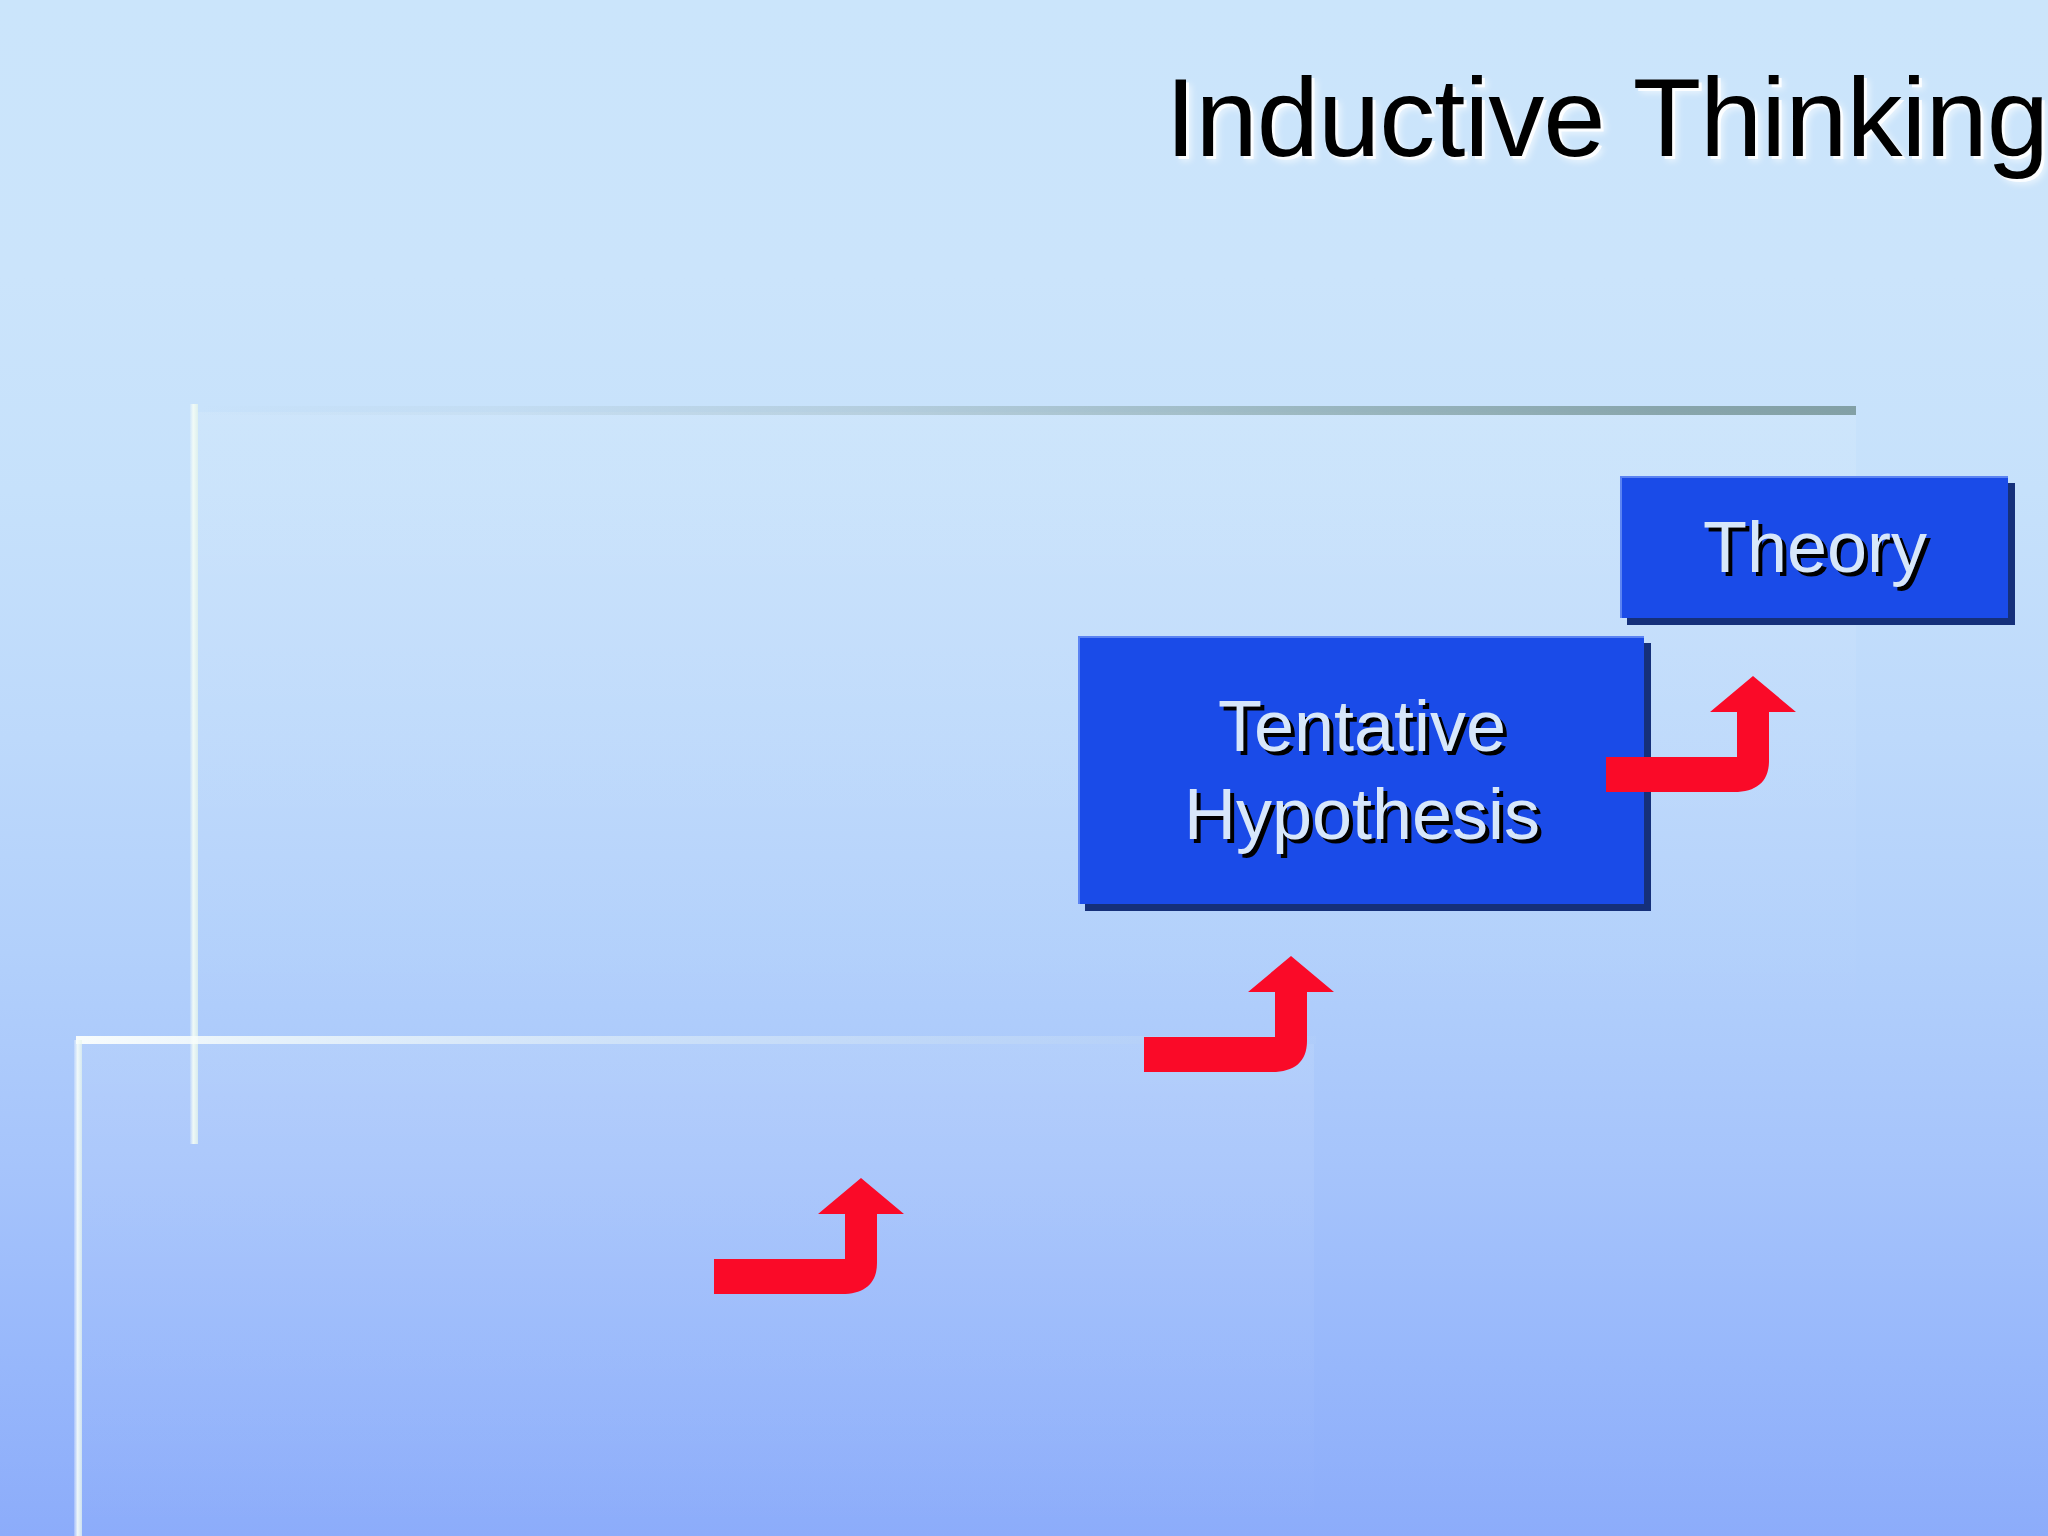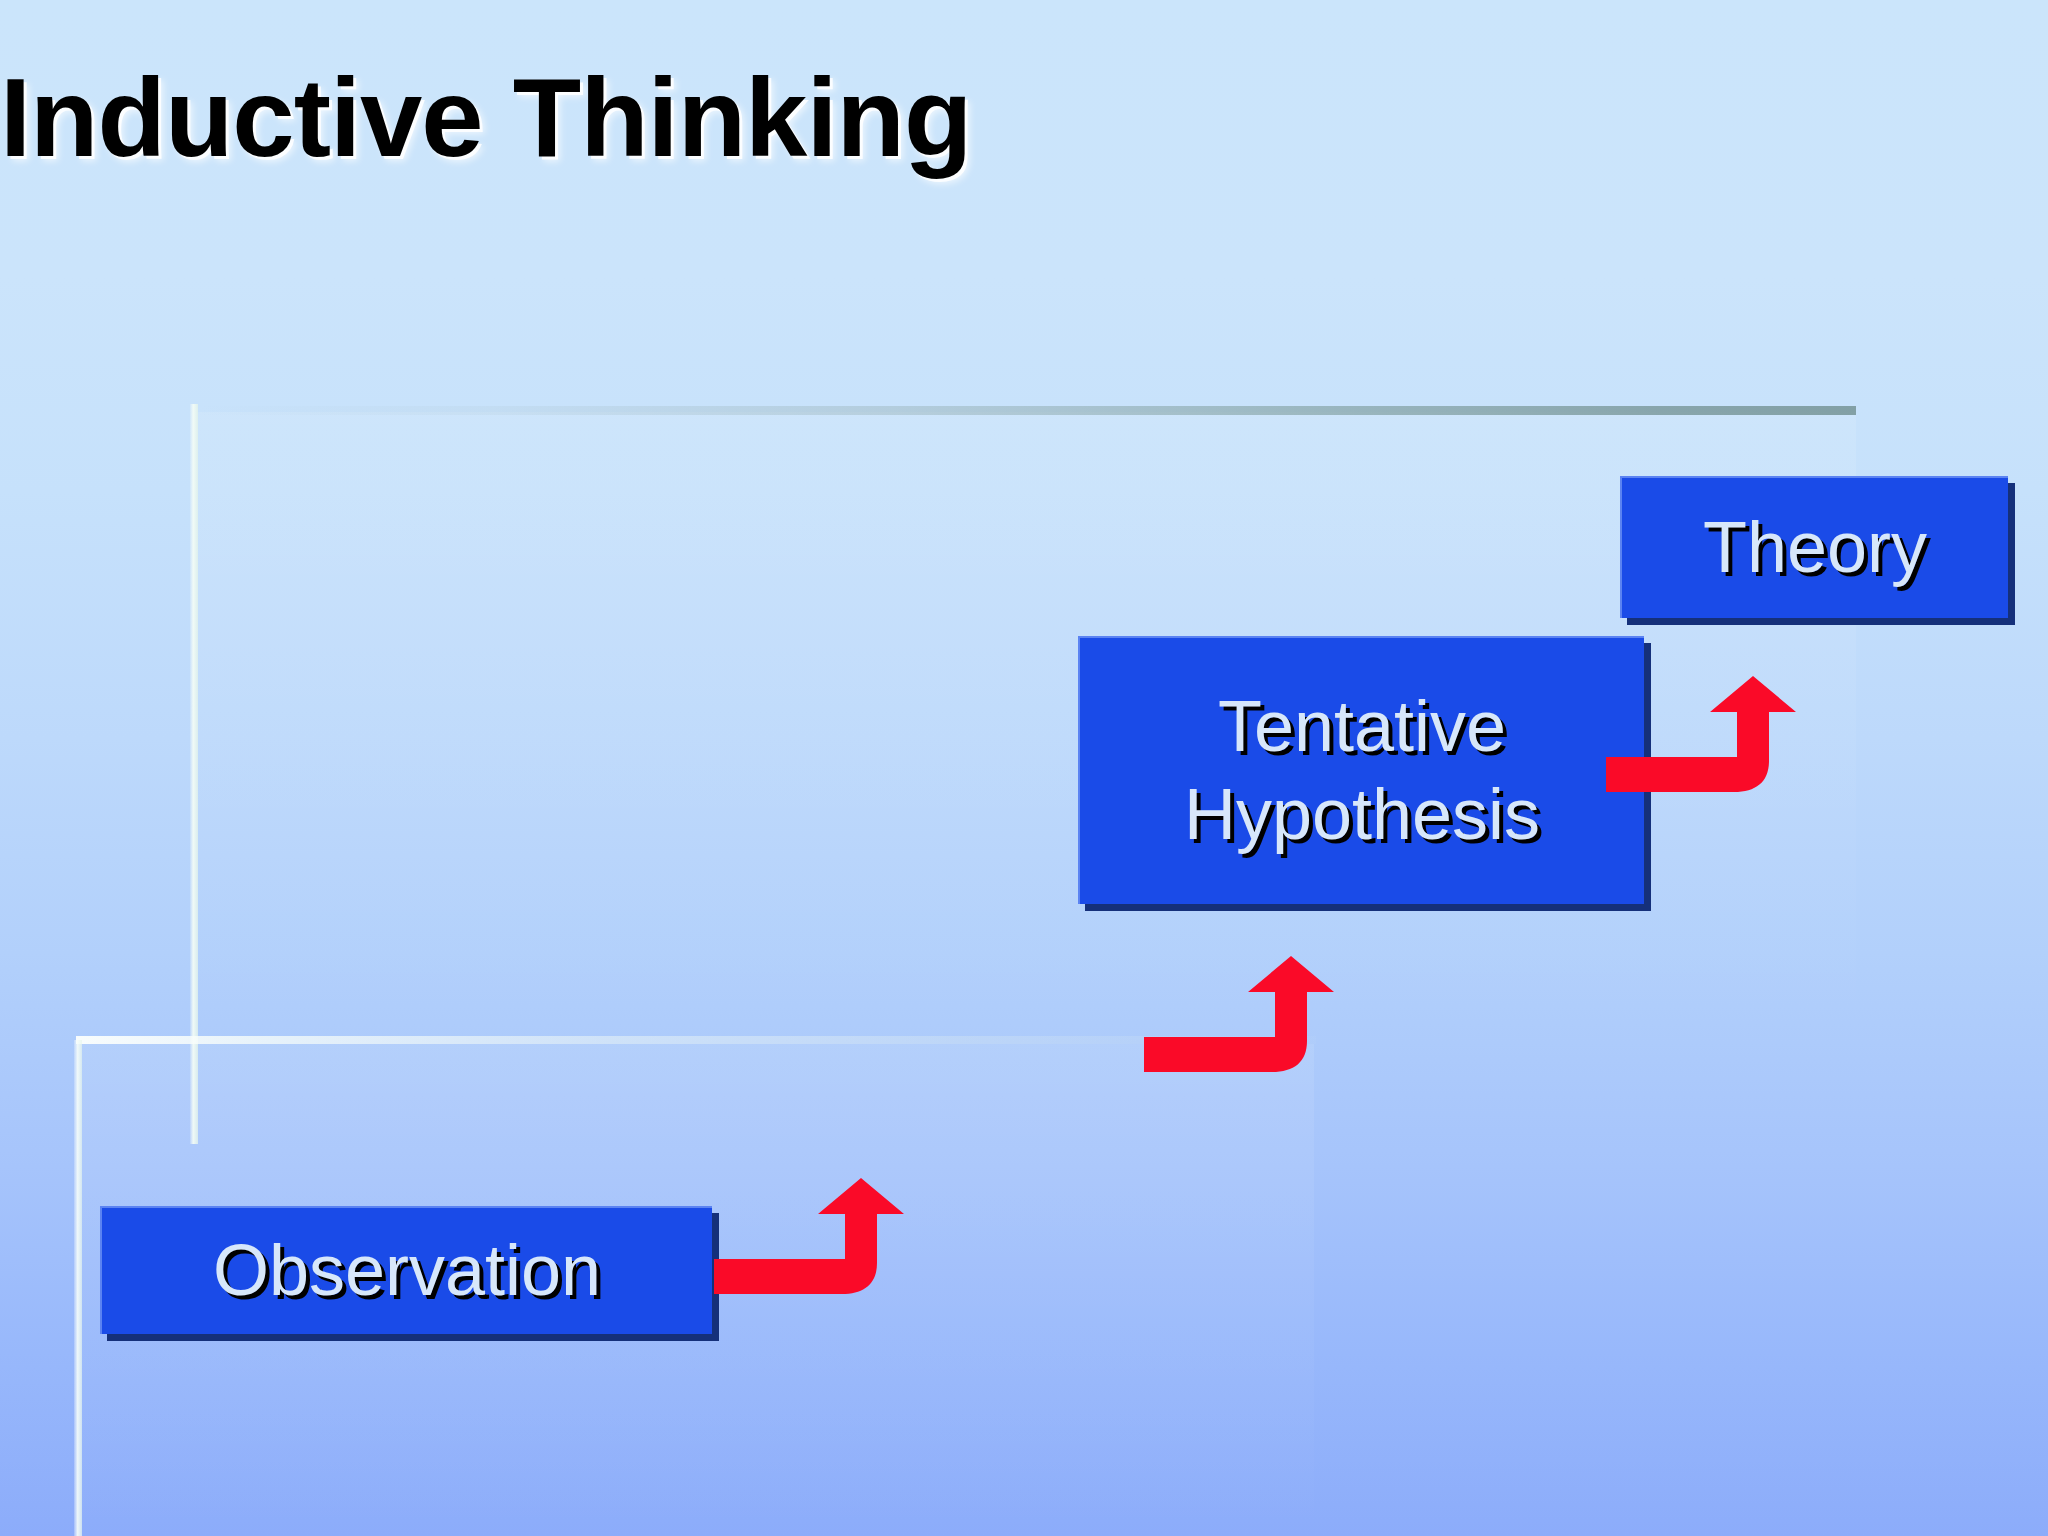--- a/index.html
+++ b/index.html
@@ -98,23 +98,23 @@
         rgba(255,255,255,0.00) 100%);
     pointer-events: none;
   }
 
   
   .title {
     position: absolute;
     left: 0;
     top: 56px;
     width: 2048px;
-    text-align: left;
+    text-align: right;
     font-size: 112px;
-    font-weight: bold;
+    font-weight: normal;
     color: #000000;
     letter-spacing: -1px;
     line-height: 1.1;
     text-shadow:
        3px 3px 0 rgba(255,255,255,0.85),
        5px 5px 7px rgba(255,255,255,0.65);
     white-space: nowrap;
   }
 
   
@@ -163,23 +163,20 @@
   <div class="deco-panel-a"></div>
   <div class="deco-panel-b"></div>
 
   <div class="deco-hline-top"></div>
   <div class="deco-vline-top"></div>
   <div class="deco-hline-mid"></div>
   <div class="deco-vline-mid"></div>
 
   <div class="title">Inductive Thinking</div>
 
-  <div class="pbox" id="box-observation">
-    <span class="ptext">Observation</span>
-  </div>
 
 
   <div class="pbox" id="box-hypothesis">
     <span class="ptext">Tentative
 Hypothesis</span>
   </div>
 
   <div class="pbox" id="box-theory">
     <span class="ptext">Theory</span>
   </div>

